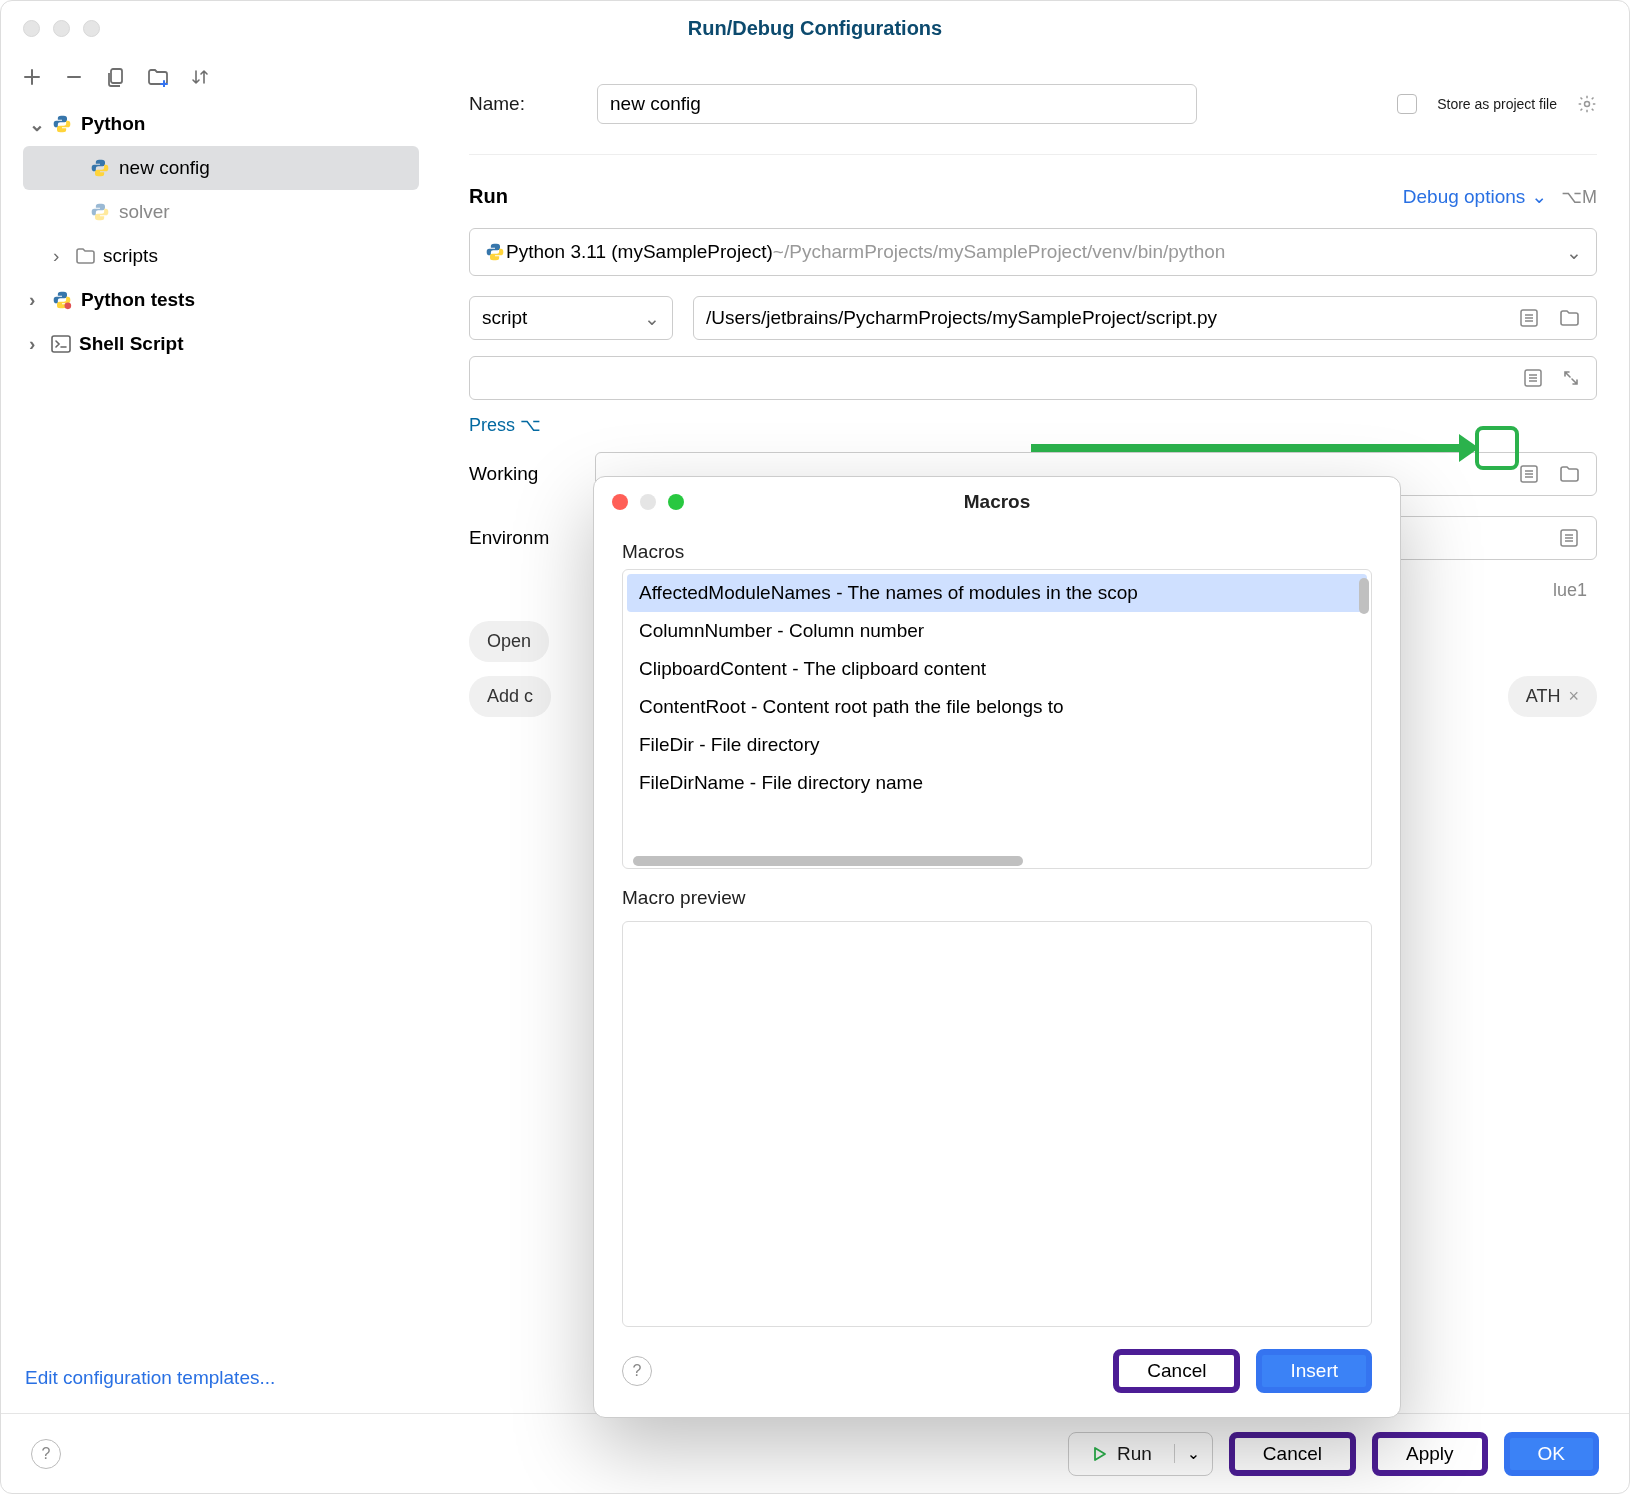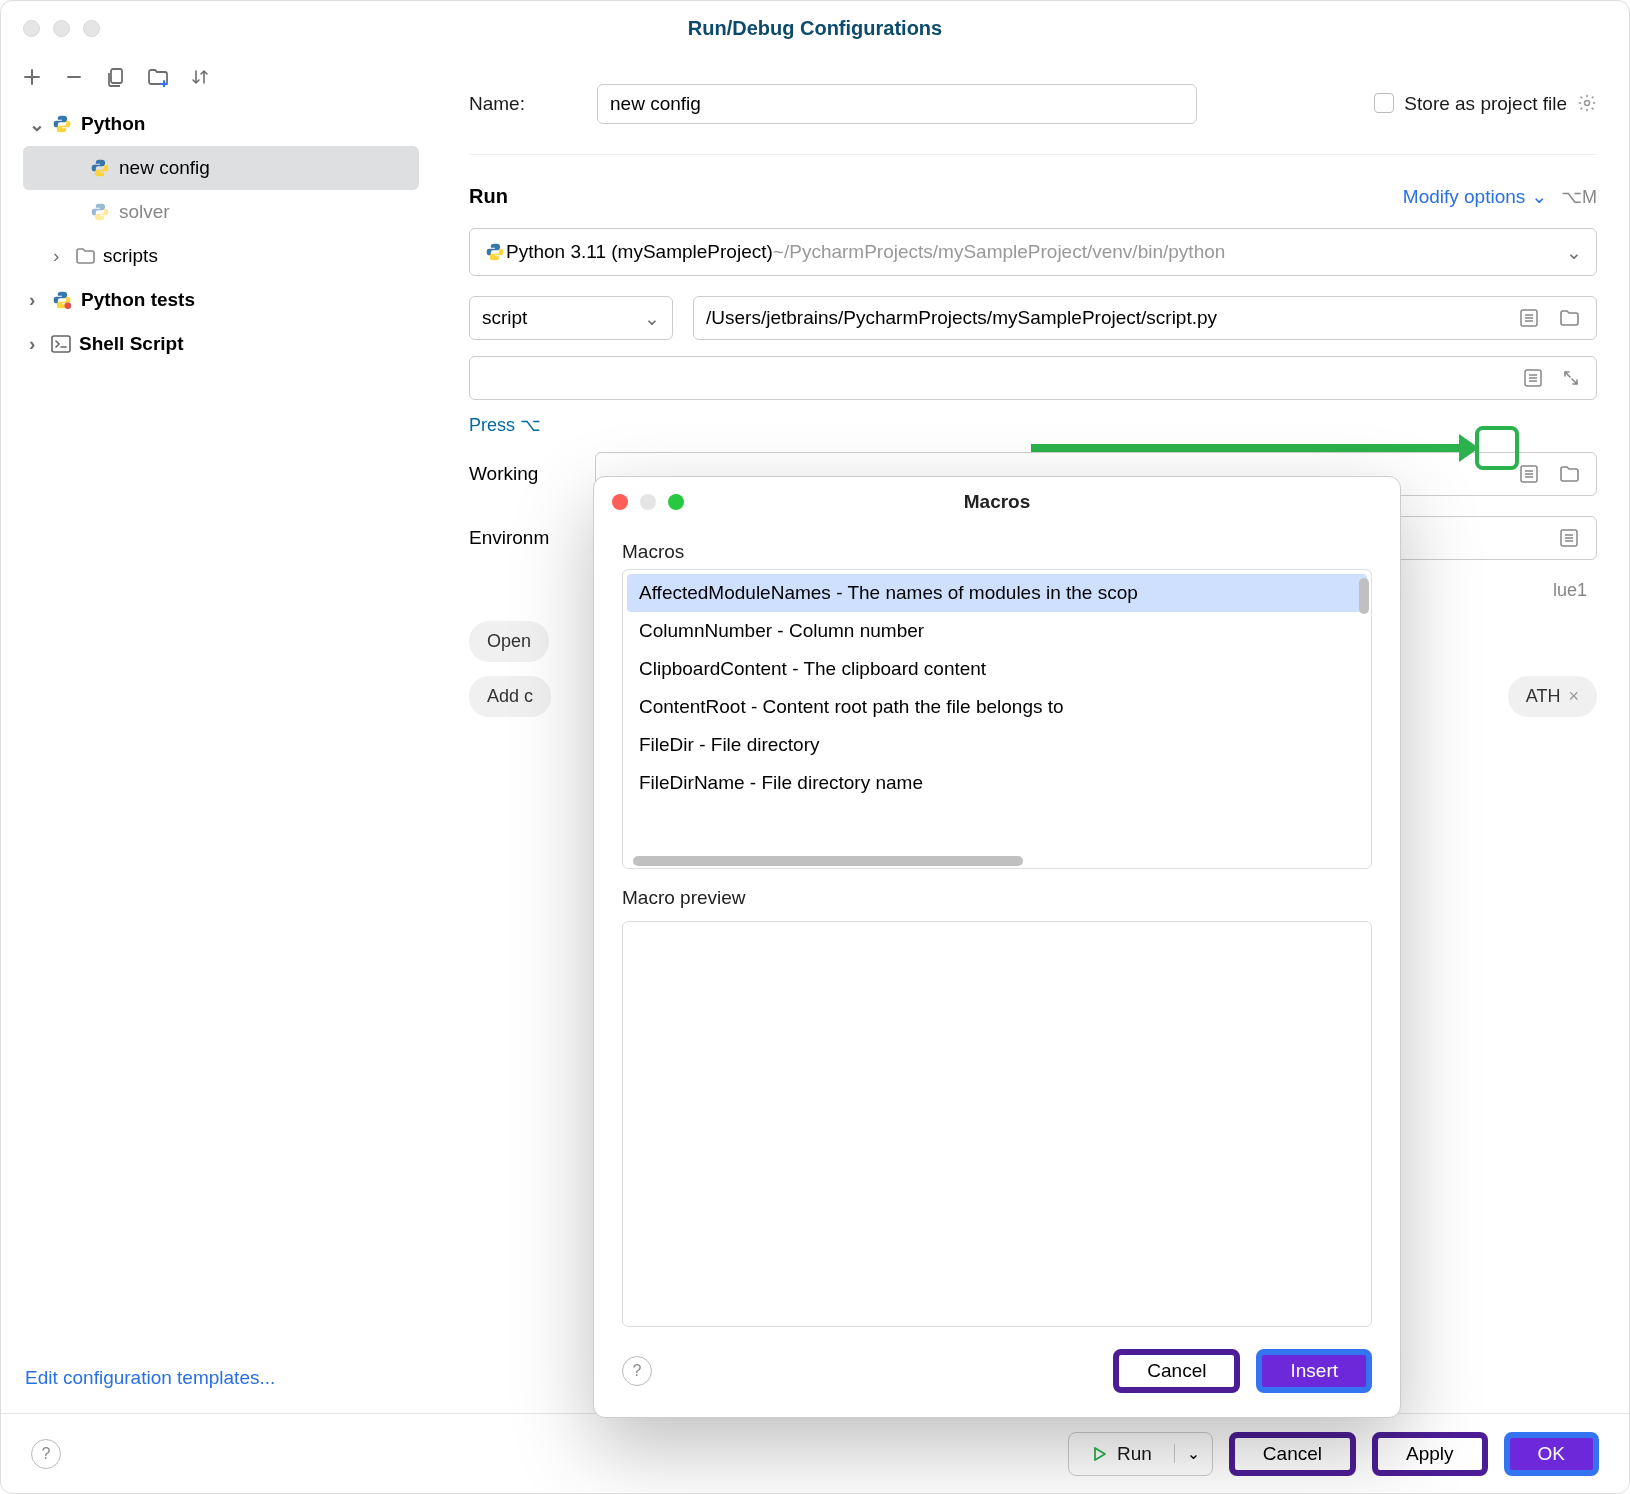--- a/index.html
+++ b/index.html
@@ -28,21 +28,21 @@
 .indent-1 { padding-left: 30px; }
 .indent-2 { padding-left: 66px; }
 
 .edit-templates { position: absolute; bottom: 24px; left: 24px; color: #2970e3; font-size: 19px; cursor: pointer; }
 
 .content { flex: 1; padding: 28px 32px 0 28px; position: relative; }
 
 .row { display: flex; align-items: center; margin-bottom: 28px; gap: 16px; }
 .label { font-size: 19px; color: #1a1a1a; width: 112px; }
 .input-text { border: 1px solid #ccc; border-radius: 6px; padding: 8px 12px; font-size: 19px; height: 40px; width: 600px; background:#fff; }
-.checkbox-row { display: flex; align-items: flex-start; gap: 10px; font-size: 19px; color: #1a1a1a; }
+.checkbox-row { display: flex; align-items: center; gap: 20px; font-size: 14px; color: #1a1a1a; }
 .checkbox { width: 20px; height: 20px; border: 1.5px solid #bbb; border-radius: 4px; background:#fff; }
 
 .section-head { display: flex; align-items: center; margin: 30px 0 20px 0; border-top: 1px solid #eee; padding-top: 30px; }
 .section-title { font-size: 20px; font-weight: 700; }
 .modify-opts { margin-left: auto; color: #2970e3; font-size: 19px; display:flex; align-items:center; gap:6px; cursor:pointer; }
 .shortcut { color: #888; margin-left: 14px; font-size: 18px; }
 
 .interp-row { border: 1px solid #ccc; border-radius: 6px; height: 48px; display: flex; align-items: center; padding: 0 14px; font-size: 19px; margin-bottom: 20px; }
 .interp-row .path { color: #999; }
 .chev-down { margin-left: auto; color: #6e6e6e; }
@@ -92,21 +92,21 @@
 .macros-list { border:1px solid #ddd; border-radius:6px; height: 300px; overflow:hidden; position:relative; font-size:19px; padding: 4px; }
 .macro-item { padding: 8px 12px; white-space:nowrap; overflow:hidden; text-overflow:ellipsis; cursor:pointer; border-radius:4px; }
 .macro-item.selected { background:#cfe0ff; }
 .h-scroll { position:absolute; bottom:2px; left:10px; width:390px; height:10px; background:#c0c0c0; border-radius:5px; }
 .v-scroll { position:absolute; right:2px; top:8px; width:10px; height:36px; background:#c0c0c0; border-radius:5px; }
 .preview-box { border:1px solid #ddd; border-radius:6px; flex:1; margin-bottom: 22px; margin-top:6px;}
 .dlg-footer { display:flex; align-items:center; gap:16px; padding: 0 28px 24px 28px; }
 .help-circle { width:30px; height:30px; border:1.5px solid #bbb; border-radius:50%; display:flex; align-items:center; justify-content:center; color:#888; cursor:pointer; }
 .spacer { flex:1; }
 .btn { border:6px solid #4c1d95; background:#fff; border-radius:8px; height:44px; padding: 0 28px; font-size:19px; cursor:pointer; }
-.btn.primary { background:#6d28d9; color:#fff; border-color:#3574f0; }
+.btn.primary { background:#3b82f6; color:#fff; border-color:#3574f0; }
 
 .footer { position:absolute; bottom:0; left:0; right:0; height:80px; border-top:1px solid #e5e5e5; display:flex; align-items:center; padding: 0 30px; gap: 16px; }
 .footer .help-circle{ margin-right:auto; }
 .btn-run { border:1px solid #ccc; border-radius:8px; height:44px; display:flex; align-items:center; overflow:hidden; }
 .btn-run .main-part { padding: 0 22px; display:flex; align-items:center; gap:10px; color:#1a1a1a; font-size:19px; cursor:pointer; }
 .btn-run .split { border-left:1px solid #ccc; width:38px; display:flex; align-items:center; justify-content:center; cursor:pointer; }
 .play-icon { color:#2bb24c; }
 
 svg { display:block; }
 </style>
@@ -232,21 +232,21 @@
                 <circle cx="12" cy="12" r="3" fill="none" stroke="currentColor" stroke-width="1.8"></circle>
                 <path d="M12 2v3M12 19v3M4.2 4.2l2.1 2.1M17.7 17.7l2.1 2.1M2 12h3M19 12h3M4.2 19.8l2.1-2.1M17.7 6.3l2.1-2.1" stroke="currentColor" stroke-width="1.8"></path>
               </svg>
             </span>
         </div>
       </div>
 
       <div class="section-head">
         <div class="section-title">Run</div>
         <div class="modify-opts">
-          <span>Modify options</span>
+          <span>Debug options</span>
           <span>⌄</span>
         </div>
         <div class="shortcut">⌥M</div>
       </div>
 
       <div class="interp-row">
         <span class="icon-py">
             <svg width="20" height="20" viewBox="0 0 24 24">
               <path d="M11 2c-3 0-4 1-4 3v2h5v1H5c-2 0-3 1-3 4s1 4 3 4h2v-3c0-2 1-3 3-3h5c2 0 3-1 3-3V5c0-2-1-3-4-3h-3z" fill="#3776ab"></path>
               <path d="M13 22c3 0 4-1 4-3v-2h-5v-1h7c2 0 3-1 3-4s-1-4-3-4h-2v3c0 2-1 3-3 3H9c-2 0-3 1-3 3v2c0 2 1 3 4 3h3z" fill="#ffd43b"></path>

